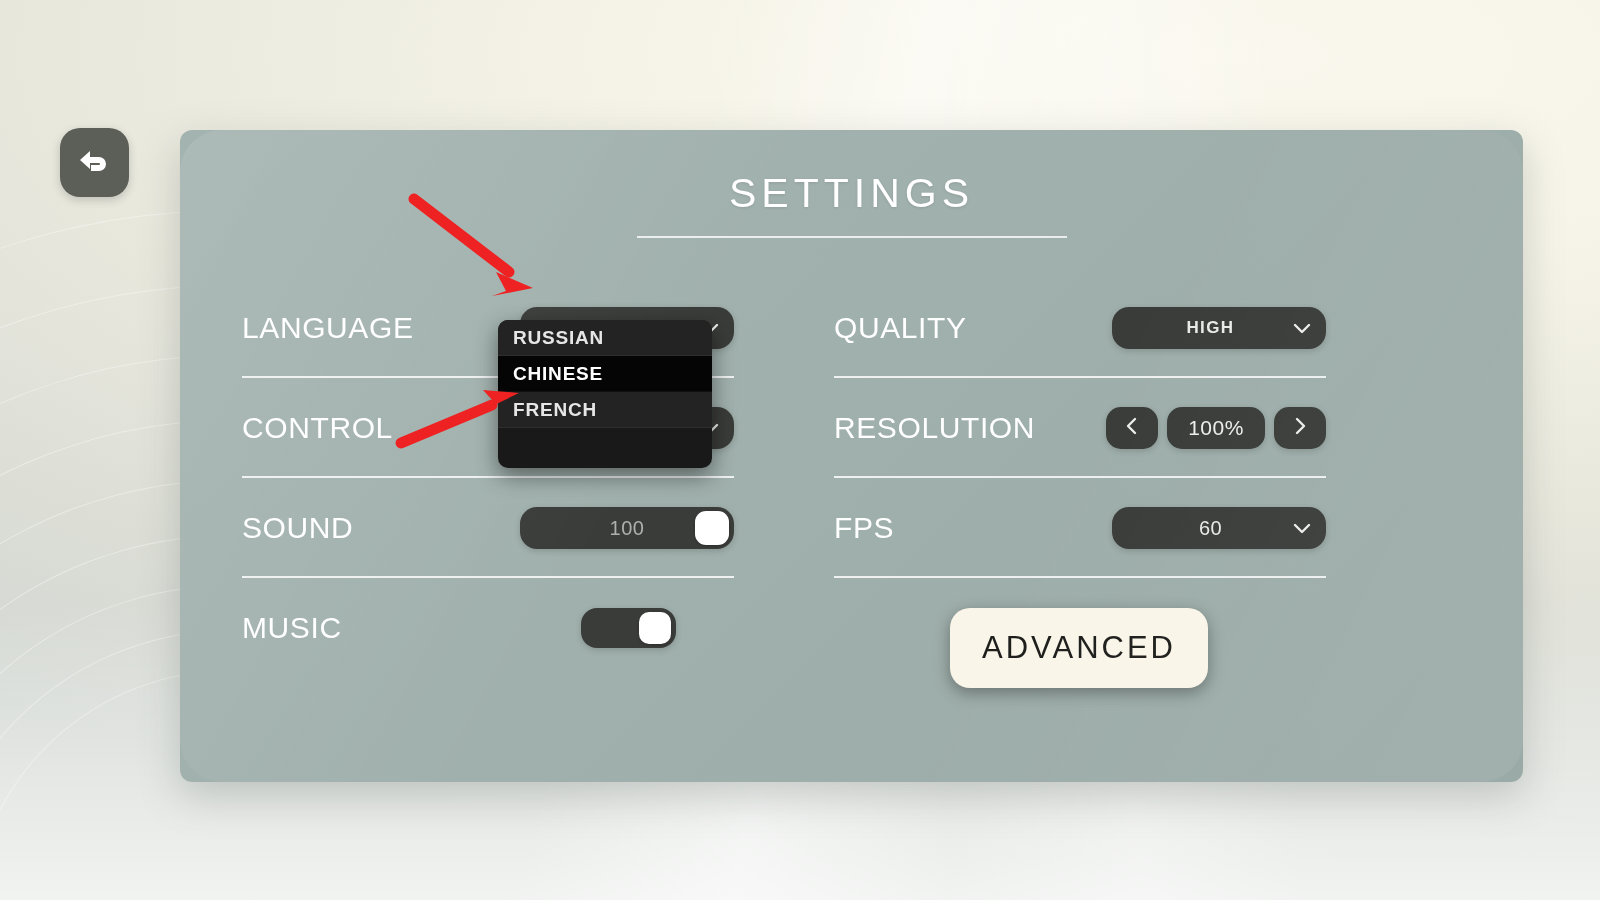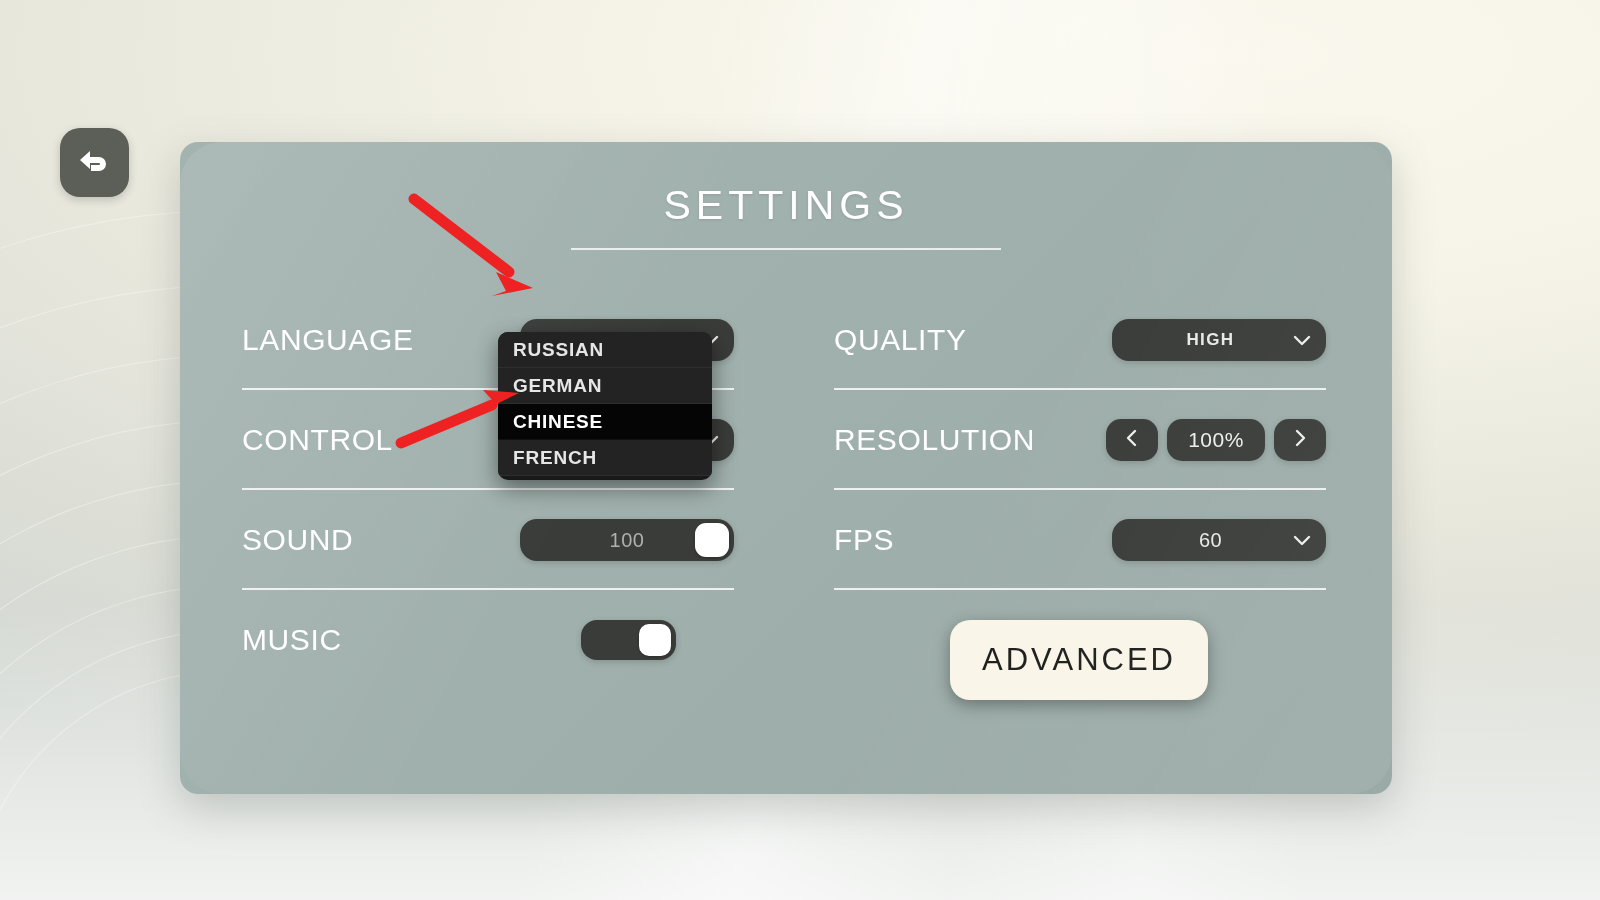--- a/index.html
+++ b/index.html
@@ -55,23 +55,23 @@
     display:flex; align-items:center; justify-content:center;
     box-shadow:0 3px 10px rgba(0,0,0,.18);
     cursor:pointer;
     border:none;
   }
   #back-btn svg { display:block; }
 
   
   #panel {
     position:absolute;
-    left:180px; top:142px;
-    width:1212px; height:652px;
-    border-radius:18px;
+    left:180px; top:130px;
+    width:1343px; height:652px;
+    border-radius:12px;
     background:linear-gradient(135deg, #A3B3AF 0%, #A0B0AC 45%, #9AAAA6 100%);
     box-shadow:0 14px 40px rgba(90,100,96,.28);
     overflow:visible;
   }
   
   #panel::after {
     content:""; position:absolute; inset:0; border-radius:42px;
     background:linear-gradient(118deg, rgba(255,255,255,.10) 0%, rgba(255,255,255,0) 38%, rgba(255,255,255,0) 62%, rgba(255,255,255,.07) 100%);
     pointer-events:none;
   }
@@ -355,21 +355,20 @@
         </div>
         <div class="rule"></div>
       </div>
 
     </div>
 
     <button id="advanced-btn">ADVANCED</button>
 
     <div id="lang-menu">
       <div class="opt">RUSSIAN</div>
-      <div class="opt">GERMAN</div>
       <div class="opt is-highlighted">CHINESE</div>
       <div class="opt">FRENCH</div>
     </div>
 
   </div>
 
   <svg id="annotations" width="1600" height="900" viewBox="0 0 1600 900">
     <g>
       <line x1="414" y1="199" x2="509" y2="272" stroke="#EE2222" stroke-width="11" stroke-linecap="round"></line>
       <polygon points="533,288 496,272 506,291 492,296" fill="#EE2222"></polygon>

